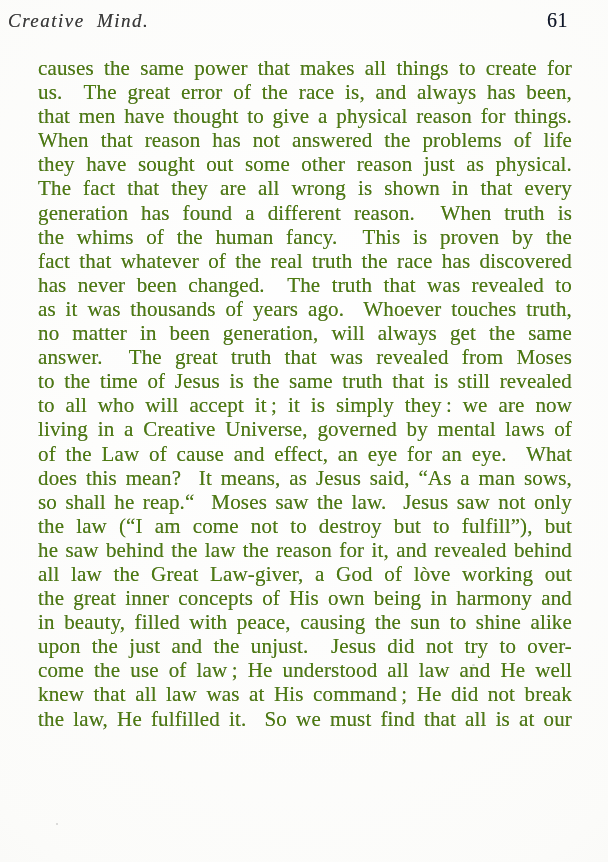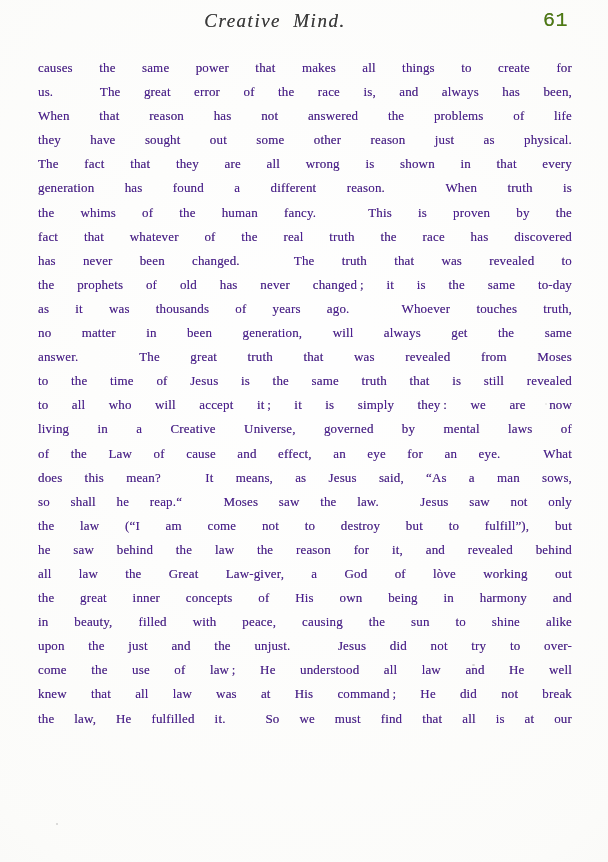--- a/index.html
+++ b/index.html
@@ -37,84 +37,82 @@
     position: absolute;
     left: 38px;
     right: 36px;
     top: 10px;
     height: 28px;
   }
   .running-head {
     position: absolute;
     left: 0;
     right: 0;
-    text-align: center;
     transform: translateX(-30px);
     font-style: italic;
     font-size: 19px;
     letter-spacing: 1.5px;
     word-spacing: 6px;
     color: #3a3a3a;
     text-shadow: 0 0 0.5px rgba(58,58,58,0.65);
   }
   .page-number {
     position: absolute;
     right: 4px;
     top: -1px;
     font-size: 20px;
     letter-spacing: 0.5px;
-    color: #4d7c0f;
+    color: #0f172a;
     text-shadow: 0 0 0.5px rgba(50,50,50,0.65);
-    font-family: Liberation Mono, monospace;
   }
 
   .page-body {
     position: absolute;
     left: 38px;
     right: 36px;
     top: 56px;
   }
   .text-line {
-    font-size: 13px;
+    font-size: 21px;
     line-height: 24.1px;
     height: 24.1px;
     text-align: justify;
     text-align-last: justify;
     -moz-text-align-last: justify;
     word-spacing: 1.5px;
     letter-spacing: 0.15px;
     white-space: normal;
-    color: #4c1d95;
+    color: #4d7c0f;
     text-shadow: 0 0 0.5px rgba(62,62,62,0.60);
   }
 </style>
 </head>
 <body>
 
 <div class="paper"></div>
 <div class="speck s1"></div>
 <div class="speck s2"></div>
 <div class="speck s3"></div>
 
 <header class="header-row">
   <div class="running-head">Creative Mind.</div>
   <div class="page-number">61</div>
 </header>
 
 <main class="page-body">
     <div class="text-line">causes the same power that makes all things to create for</div>
     <div class="text-line">us.&nbsp; The great error of the race is, and always has been,</div>
+    <div class="text-line">that men have thought to give a physical reason for things.</div>
     <div class="text-line">When that reason has not answered the problems of life</div>
     <div class="text-line">they have sought out some other reason just as physical.</div>
     <div class="text-line">The fact that they are all wrong is shown in that every</div>
     <div class="text-line">generation has found a different reason.&nbsp; When truth is</div>
     <div class="text-line">the whims of the human fancy.&nbsp; This is proven by the</div>
     <div class="text-line">fact that whatever of the real truth the race has discovered</div>
     <div class="text-line">has never been changed.&nbsp; The truth that was revealed to</div>
-    <div class="text-line">the prophets of old has never changed ; it is the same to-day</div>
     <div class="text-line">as it was thousands of years ago.&nbsp; Whoever touches truth,</div>
     <div class="text-line">no matter in been generation, will always get the same</div>
     <div class="text-line">answer.&nbsp; The great truth that was revealed from Moses</div>
     <div class="text-line">to the time of Jesus is the same truth that is still revealed</div>
     <div class="text-line">to all who will accept it ; it is simply they : we are now</div>
     <div class="text-line">living in a Creative Universe, governed by mental laws of</div>
     <div class="text-line">of the Law of cause and effect, an eye for an eye.&nbsp; What</div>
     <div class="text-line">does this mean?&nbsp; It means, as Jesus said, “As a man sows,</div>
     <div class="text-line">so shall he reap.“&nbsp; Moses saw the law.&nbsp; Jesus saw not only</div>
     <div class="text-line">the law (“I am come not to destroy but to fulfill”), but</div>

